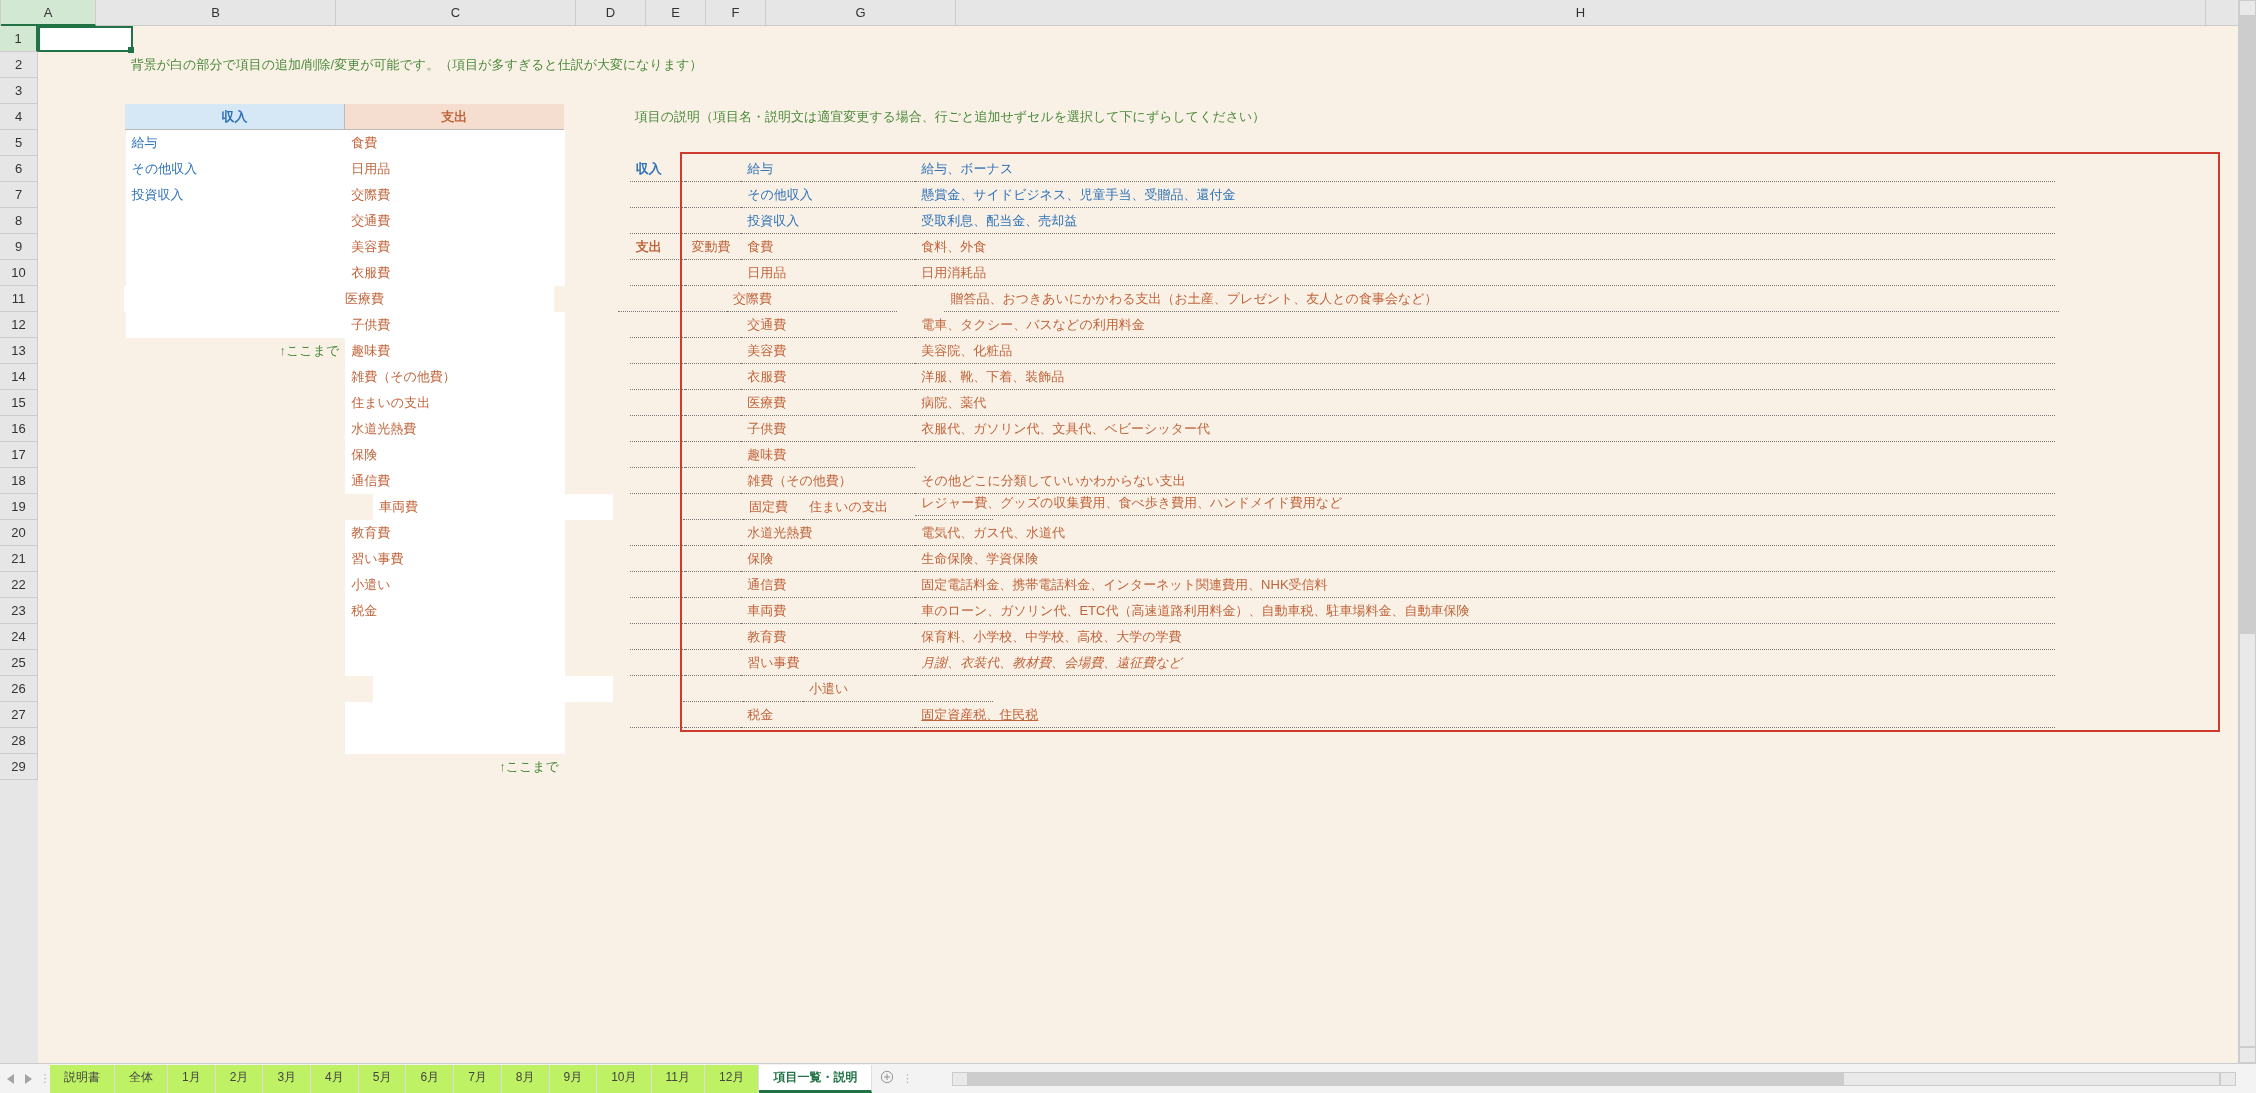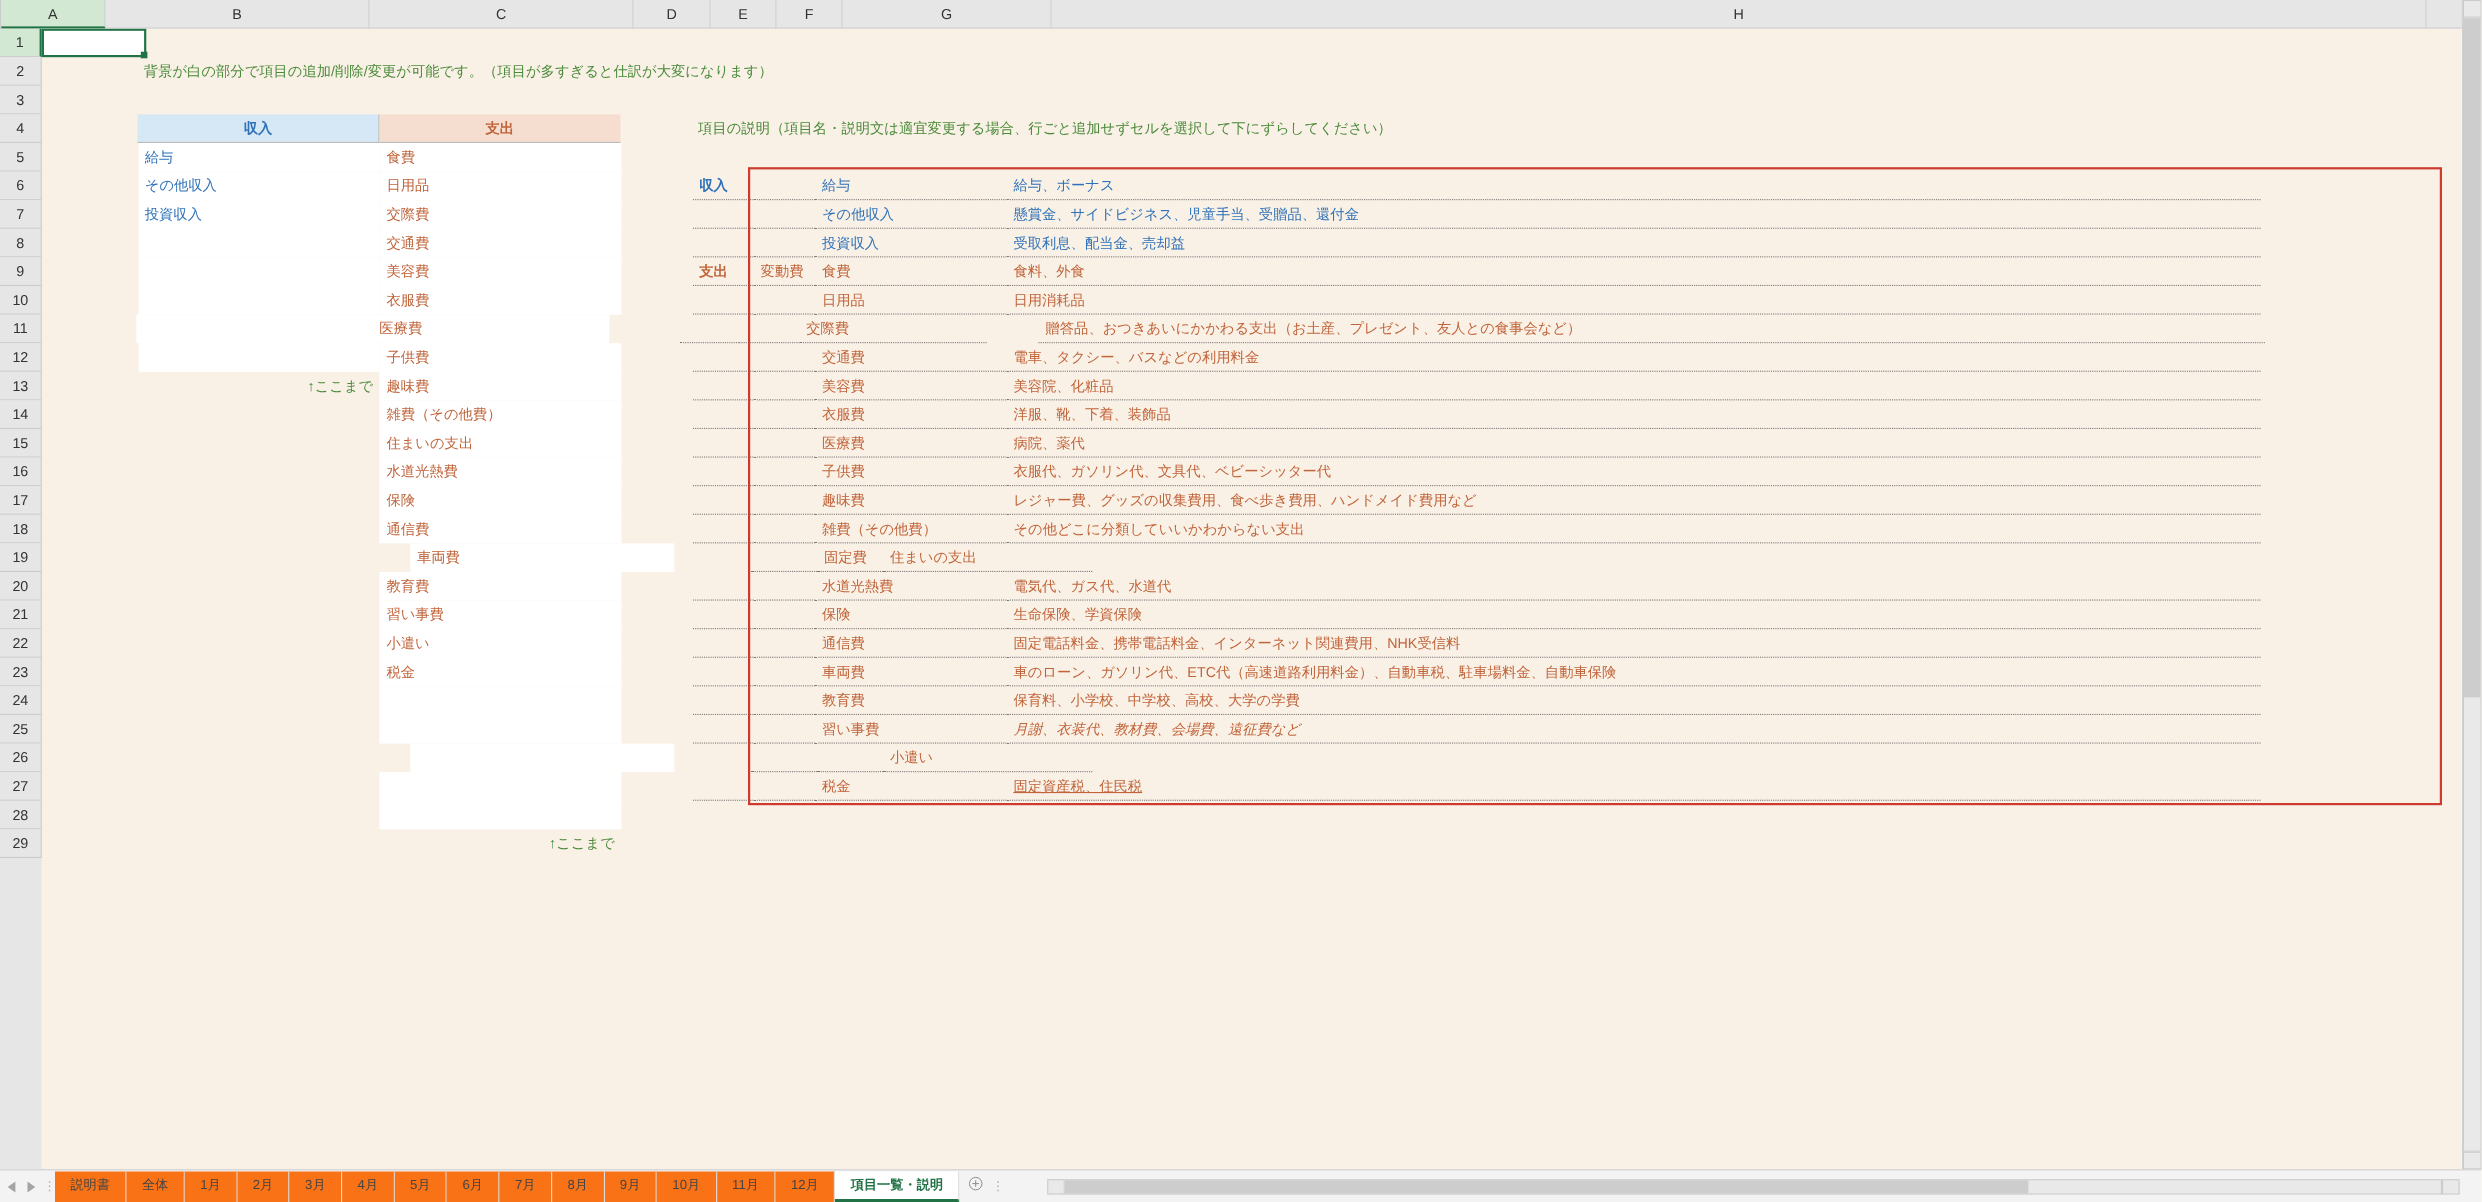--- a/index.html
+++ b/index.html
@@ -185,21 +185,21 @@
   border-left: 7px solid #555;
   border-top: 5px solid transparent;
   border-bottom: 5px solid transparent;
 }
 .tab {
   padding: 4px 14px;
   font-size: 12px;
   color: #444;
   border-right: 1px solid #ddd;
   cursor: pointer;
-  background: #f97316;
+  background: #bef264;
 }
 .tab.active {
   background: #fff;
   border-bottom: 3px solid #217346;
   color: #217346;
   font-weight: bold;
 }
 .tab-add {
   width: 30px;
   text-align: center;
@@ -510,21 +510,21 @@
                 <div class="cell cI"></div>
               </div>
               <div class="row-block">
                 <div class="cell cA"></div>
                 <div class="cell cB"></div>
                 <div class="cell cC white-col txt-orange">保険</div>
                 <div class="cell cD"></div>
                 <div class="cell cE" style="border-bottom: 1px dotted rgb(119, 119, 119);"></div>
                 <div class="cell cF" style="border-bottom: 1px dotted rgb(119, 119, 119);"></div>
                 <div class="cell cG txt-orange" style="border-bottom: 1px dotted rgb(119, 119, 119);">趣味費</div>
-                <div class="cell cH txt-orange" style="border-bottom: 1px dotted rgb(119, 119, 119);">レジャー費、グッズの収集費用、食べ歩き費用、ハンドメイド費用など</div>
+                <div class="cell cH txt-orange" style="border-bottom: 1px dotted rgb(119, 119, 119); margin-top: 48px;">レジャー費、グッズの収集費用、食べ歩き費用、ハンドメイド費用など</div>
                 <div class="cell cI"></div>
               </div>
               <div class="row-block">
                 <div class="cell cA"></div>
                 <div class="cell cB"></div>
                 <div class="cell cC white-col txt-orange">通信費</div>
                 <div class="cell cD"></div>
                 <div class="cell cE" style="border-bottom: 1px dotted rgb(119, 119, 119);"></div>
                 <div class="cell cF" style="border-bottom: 1px dotted rgb(119, 119, 119);"></div>
                 <div class="cell cG txt-orange" style="border-bottom: 1px dotted rgb(119, 119, 119);">雑費（その他費）</div>

